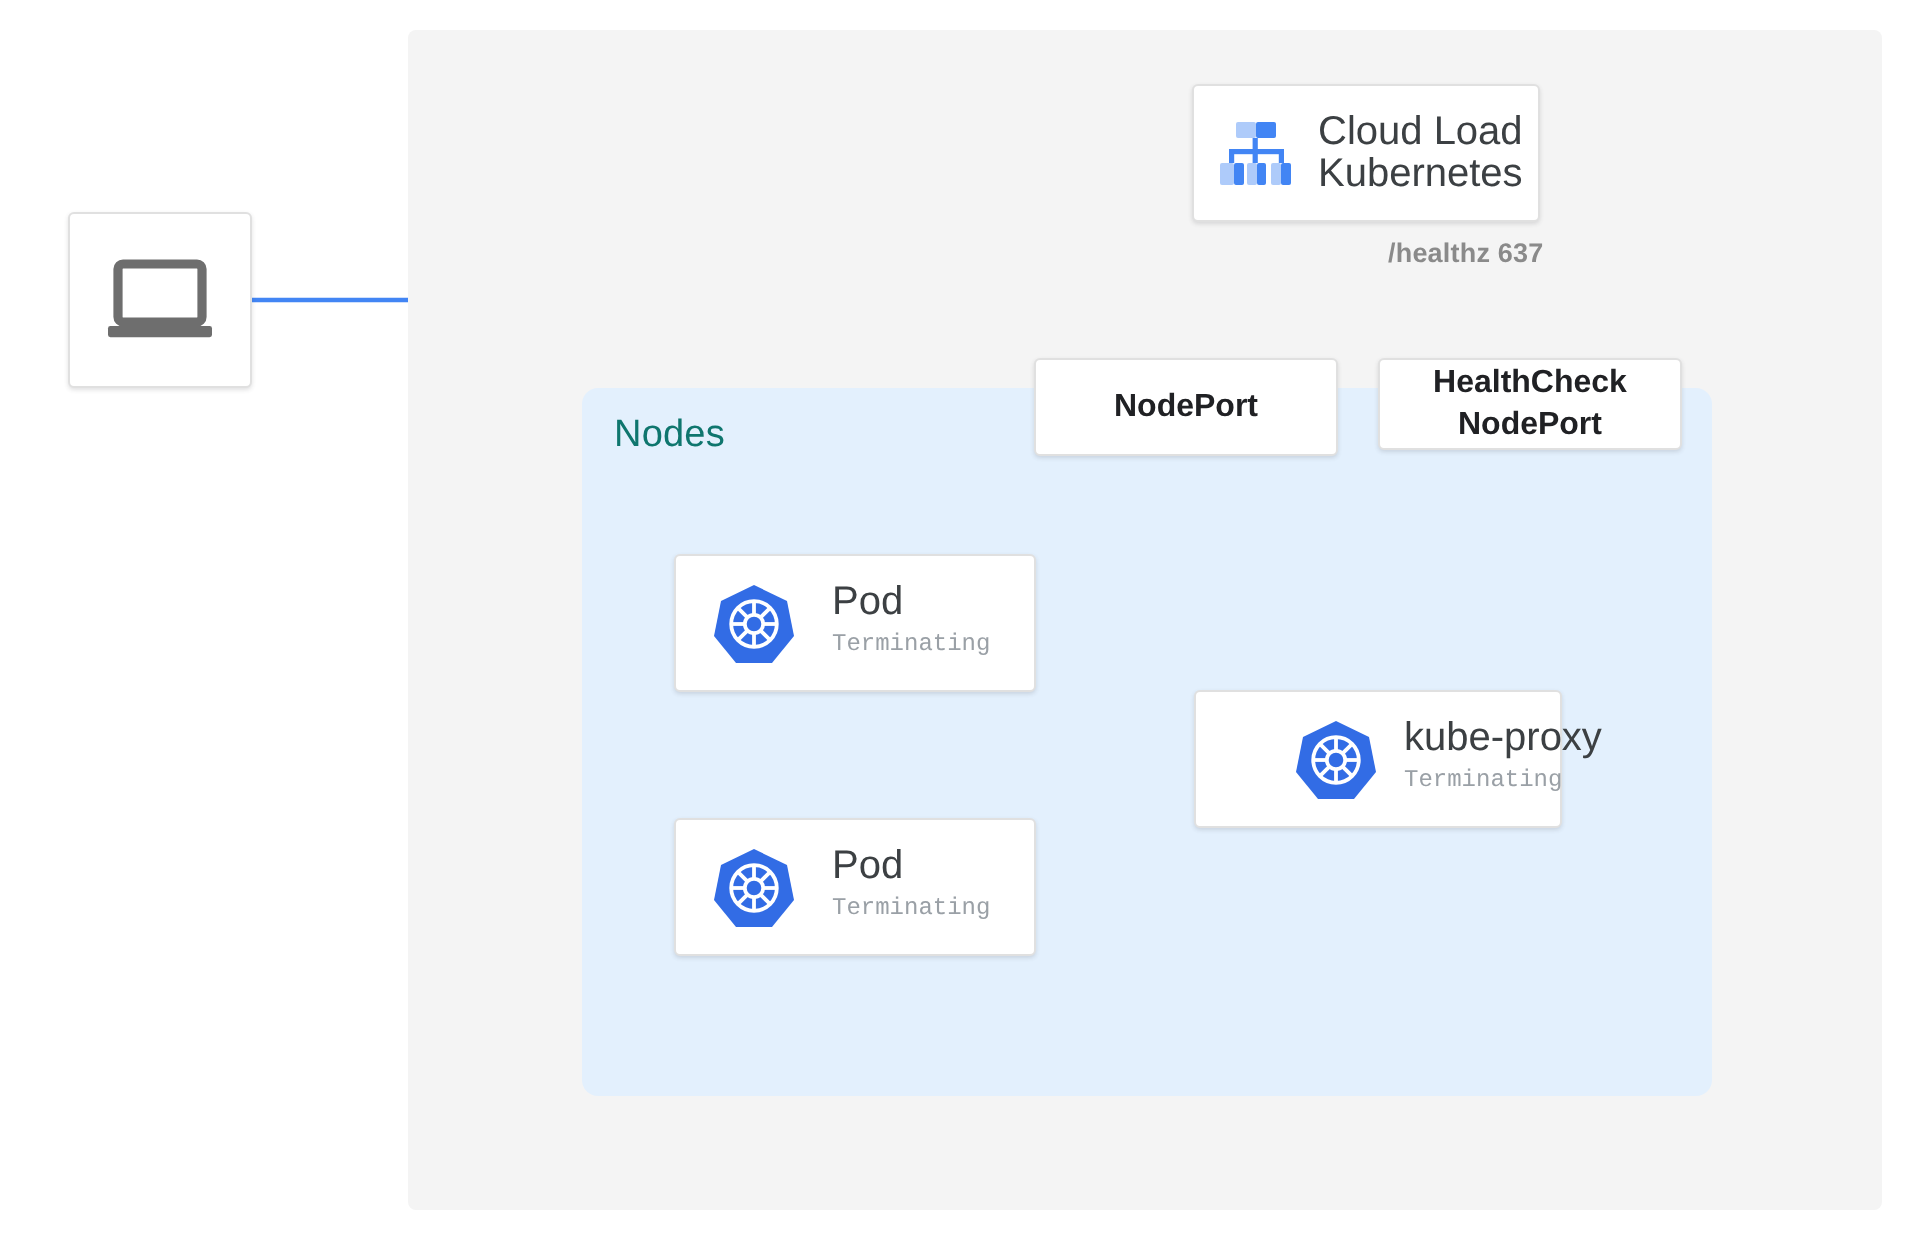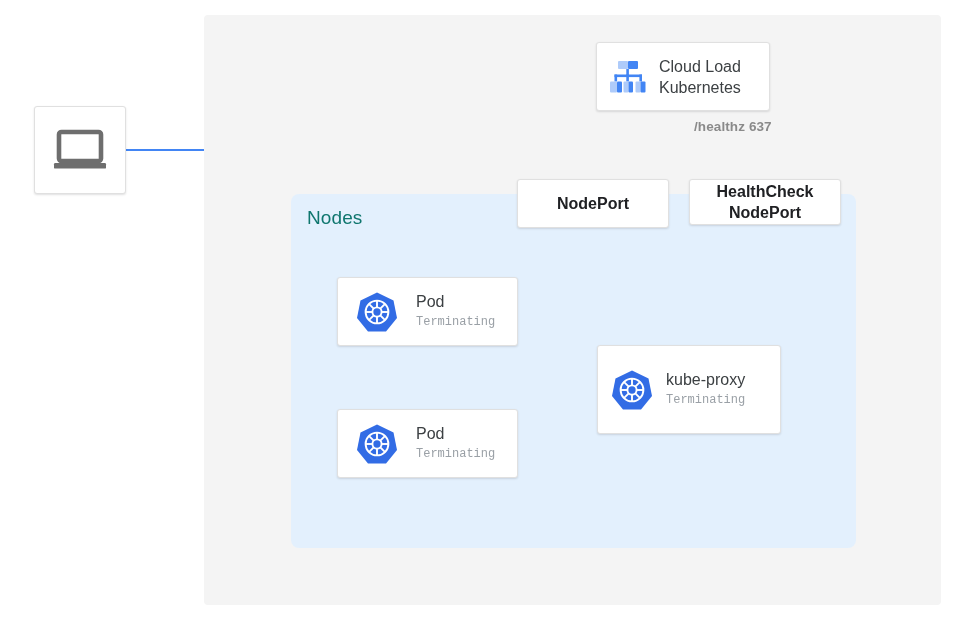--- a/index.html
+++ b/index.html
@@ -61,21 +61,21 @@
     display: flex;
     align-items: center;
     justify-content: center;
   }
   .card-text {
     display: flex;
     flex-direction: column;
     justify-content: center;
   }
   .title-line {
-    font-size: 16px;
+    font-size: 20px;
     color: #3c4043;
     line-height: 21px;
     white-space: nowrap;
   }
   .sub-line {
     font-size: 12px;
     color: #9aa0a6;
     line-height: 21px;
     white-space: nowrap;
     font-family: Liberation Mono, monospace;
@@ -91,21 +91,21 @@
     text-align: center;
     line-height: 21px;
   }
   
   #client-card   { left: 34px;  top: 106px; width: 92px;  height: 88px; }
   #lb-card       { left: 596px; top: 42px;  width: 174px; height: 69px; }
   #nodeport-card { left: 517px; top: 179px; width: 152px; height: 49px; }
   #hcnodeport-card { left: 689px; top: 179px; width: 152px; height: 46px; }
   #pod1-card     { left: 337px; top: 277px; width: 181px; height: 69px; }
   #pod2-card     { left: 337px; top: 409px; width: 181px; height: 69px; }
-  #kubeproxy-card{ left: 597px; top: 345px; width: 184px; height: 89px; }
+  #kubeproxy-card{ left: 597px; top: 345px; width: 184px; height: 69px; padding-left: 36px; }
 
   .healthz-label {
     position: absolute;
     left: 694px; top: 119px;
     font-size: 13.5px;
     font-weight: bold;
     color: #8a8a8a;
     white-space: nowrap;
     letter-spacing: .1px;
   }

